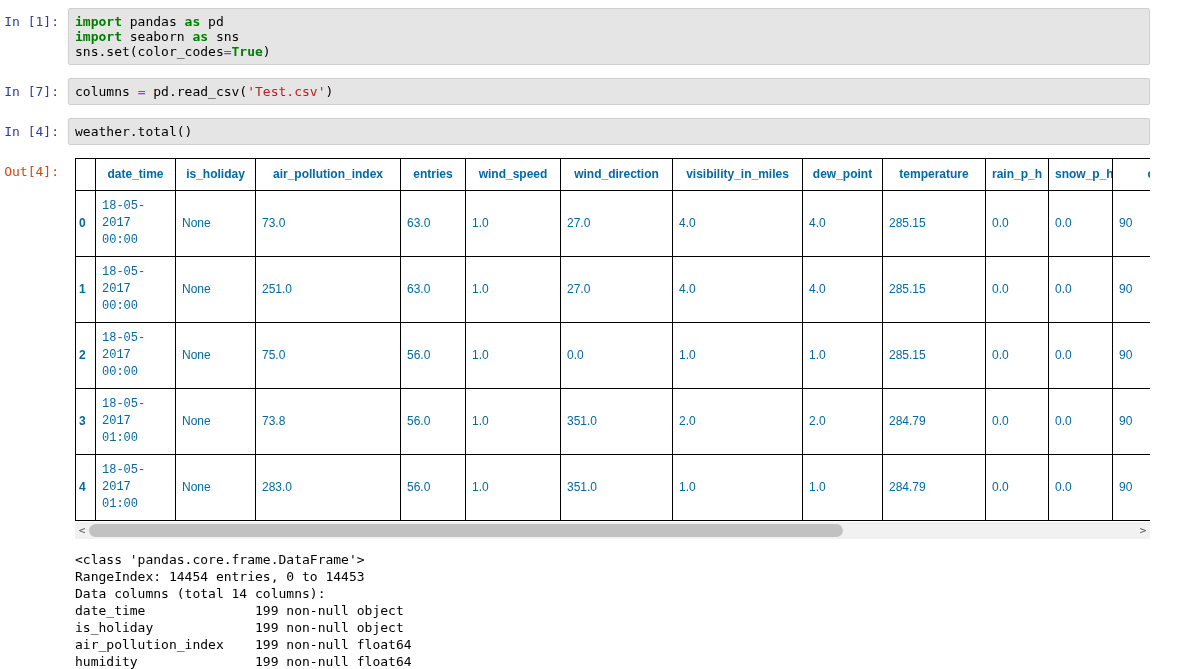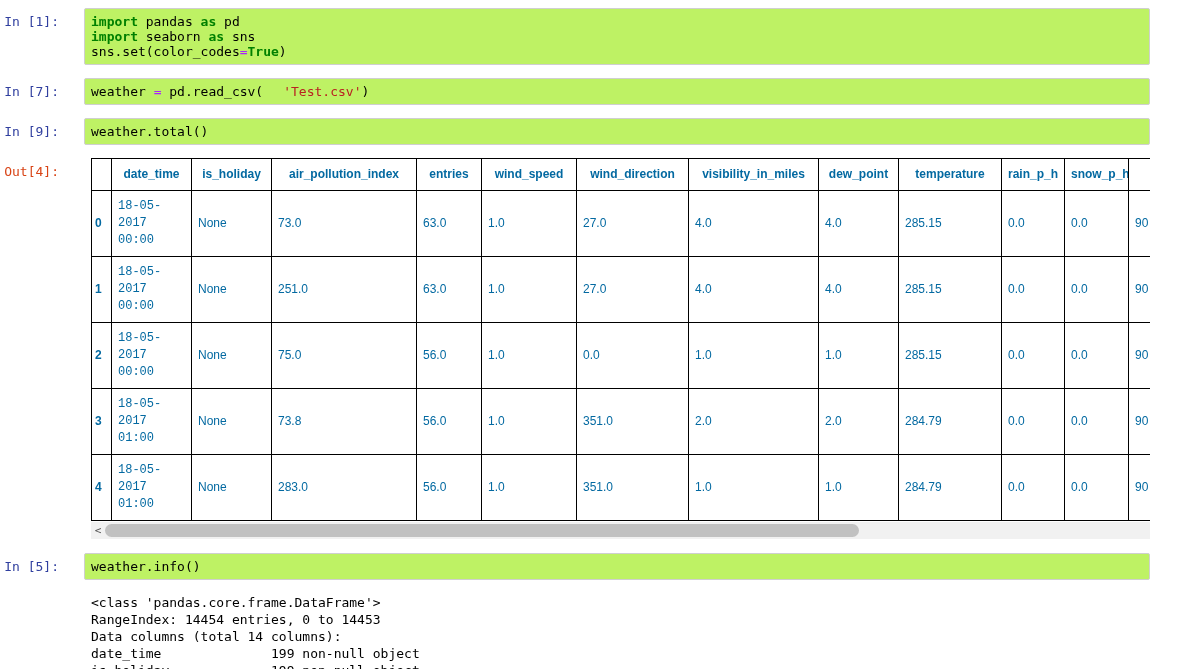--- a/index.html
+++ b/index.html
@@ -3,44 +3,44 @@
 <meta charset="utf-8">
 <style>
   * { box-sizing: border-box; margin: 0; padding: 0; }
   html, body { background: #ffffff; }
   body {
     width: 1201px; height: 669px; overflow: hidden;
     font-family: "DejaVu Sans Mono", monospace;
     color: #000;
   }
   .notebook { padding-top: 8px; width: 1150px; }
-  .cell { display: flex; margin-bottom: 13px; gap: 16px; }
+  .cell { display: flex; margin-bottom: 13px; }
   .prompt {
     flex: 0 0 68px; width: 68px;
     text-align: right; padding-right: 9px; padding-top: 6px;
     font-size: 13px; line-height: 15px;
     font-family: "DejaVu Sans Mono", monospace;
     white-space: nowrap;
   }
   .prompt.in  { color: #303F9F; }
   .prompt.out { color: #D84315; }
   .input-box {
     flex: 1;
-    background: #bef264;
+    background: #e5e5e5;
     border: 1px solid #cfcfcf;
     border-radius: 2px;
     padding: 5px 6px;
   }
   pre.code {
     font-family: "DejaVu Sans Mono", monospace;
     font-size: 13px; line-height: 15px;
     white-space: pre;
   }
   .tok-k { color: #008000; font-weight: bold; }
-  .tok-s { color: #BA2121; margin-left: 20px; }
+  .tok-s { color: #BA2121; }
   .tok-o { color: #AA22FF; }
   .tok-p { color: #000000; }
 
   .output-box { flex: 1; padding-left: 7px; overflow: hidden; max-width: 1082px; }
 
   .table-clip { width: 1075px; overflow: hidden; }
   table.dataframe {
     border-collapse: collapse;
     table-layout: fixed;
     width: 1115px;
@@ -97,32 +97,32 @@
     <div class="input-box">
       <pre class="code"><span class="tok-k">import</span><span class="tok-p"> pandas </span><span class="tok-k">as</span><span class="tok-p"> pd</span>
 <span class="tok-k">import</span><span class="tok-p"> seaborn </span><span class="tok-k">as</span><span class="tok-p"> sns</span>
 <span class="tok-p">sns.set(color_codes</span><span class="tok-o">=</span><span class="tok-k">True</span><span class="tok-p">)</span></pre>
     </div>
   </div>
 
   <div class="cell">
     <div class="prompt in">In [7]:</div>
     <div class="input-box">
-      <pre class="code"><span class="tok-p">weather </span><span class="tok-o">=</span><span class="tok-p"> pd.read_csv(</span><span class="tok-s">'Test.csv'</span><span class="tok-p">)</span></pre>
-    </div>
-  </div>
-
-  <div class="cell">
-    <div class="prompt in">In [9]:</div>
+      <pre class="code"><span class="tok-p">columns </span><span class="tok-o">=</span><span class="tok-p"> pd.read_csv(</span><span class="tok-s">'Test.csv'</span><span class="tok-p">)</span></pre>
+    </div>
+  </div>
+
+  <div class="cell">
+    <div class="prompt in">In [4]:</div>
     <div class="input-box">
       <pre class="code"><span class="tok-p">weather.total()</span></pre>
     </div>
   </div>
 
-  <div class="cell" style="margin-bottom:14px;">
+  <div class="cell" style="margin-bottom:8px;">
     <div class="prompt out">Out[4]:</div>
     <div class="output-box">
       <div class="table-clip">
         <table class="dataframe" id="df-table">
             <colgroup>
               <col style="width: 20px;">
               <col style="width: 80px;">
               <col style="width: 80px;">
               <col style="width: 145px;">
               <col style="width: 65px;">
@@ -234,26 +234,20 @@
       <div class="hscrollbar">
         <div class="sb-arrow">&lt;</div>
         <div class="sb-track">
           <div class="sb-thumb"></div>
         </div>
         <div class="sb-arrow">&gt;</div>
       </div>
     </div>
   </div>
 
-  <div class="cell" style="margin-bottom:10px;">
-    <div class="prompt in">In [5]:</div>
-    <div class="input-box">
-      <pre class="code"><span class="tok-p">weather.info()</span></pre>
-    </div>
-  </div>
 
   <div class="cell">
     <div class="prompt"></div>
     <div class="output-box">
       <pre class="plain" id="info-pre">&lt;class 'pandas.core.frame.DataFrame'&gt;
 RangeIndex: 14454 entries, 0 to 14453
 Data columns (total 14 columns):
 date_time              199 non-null object
 is_holiday             199 non-null object
 air_pollution_index    199 non-null float64

